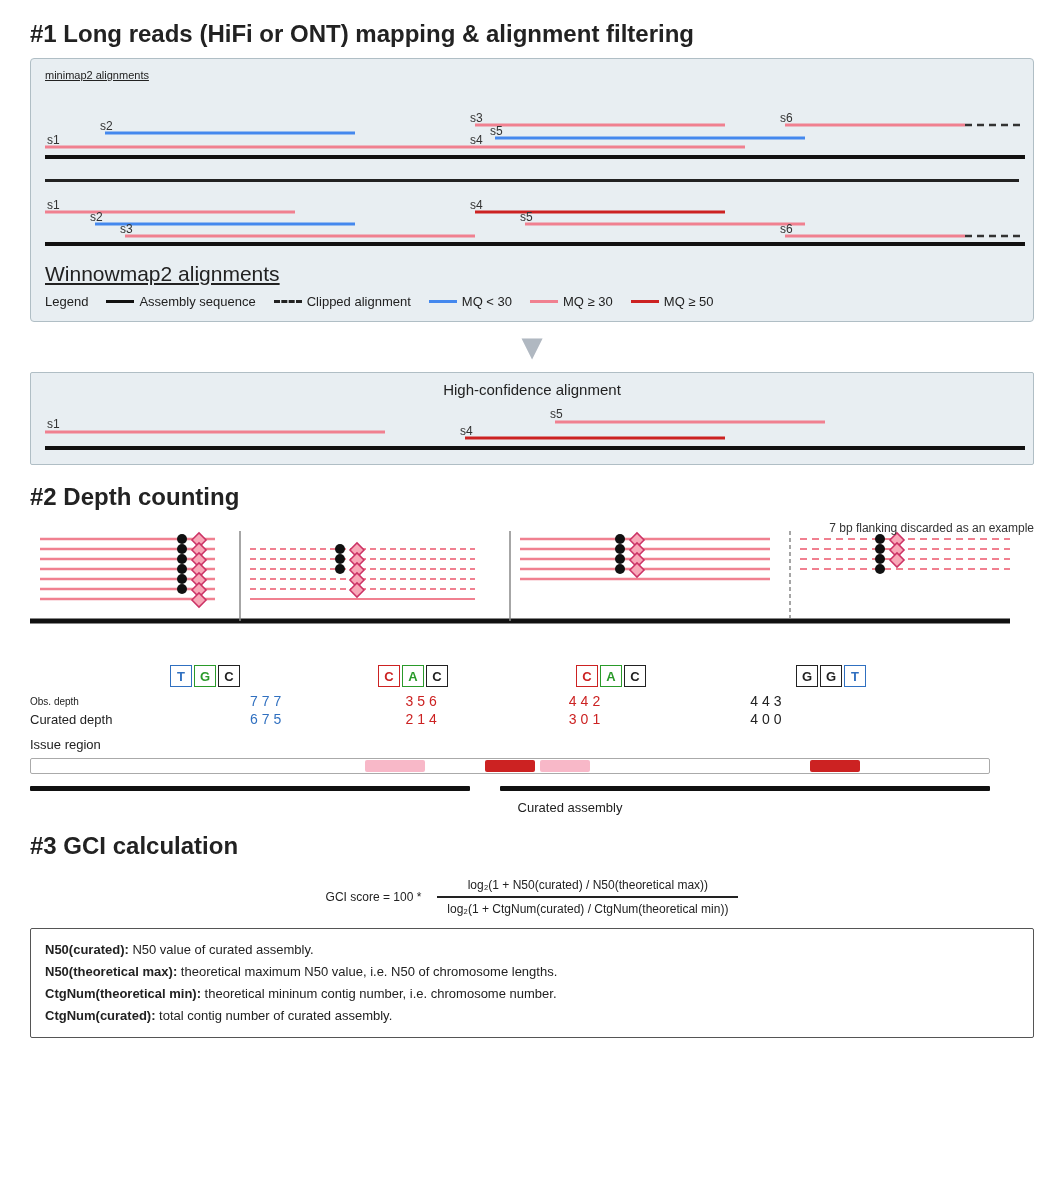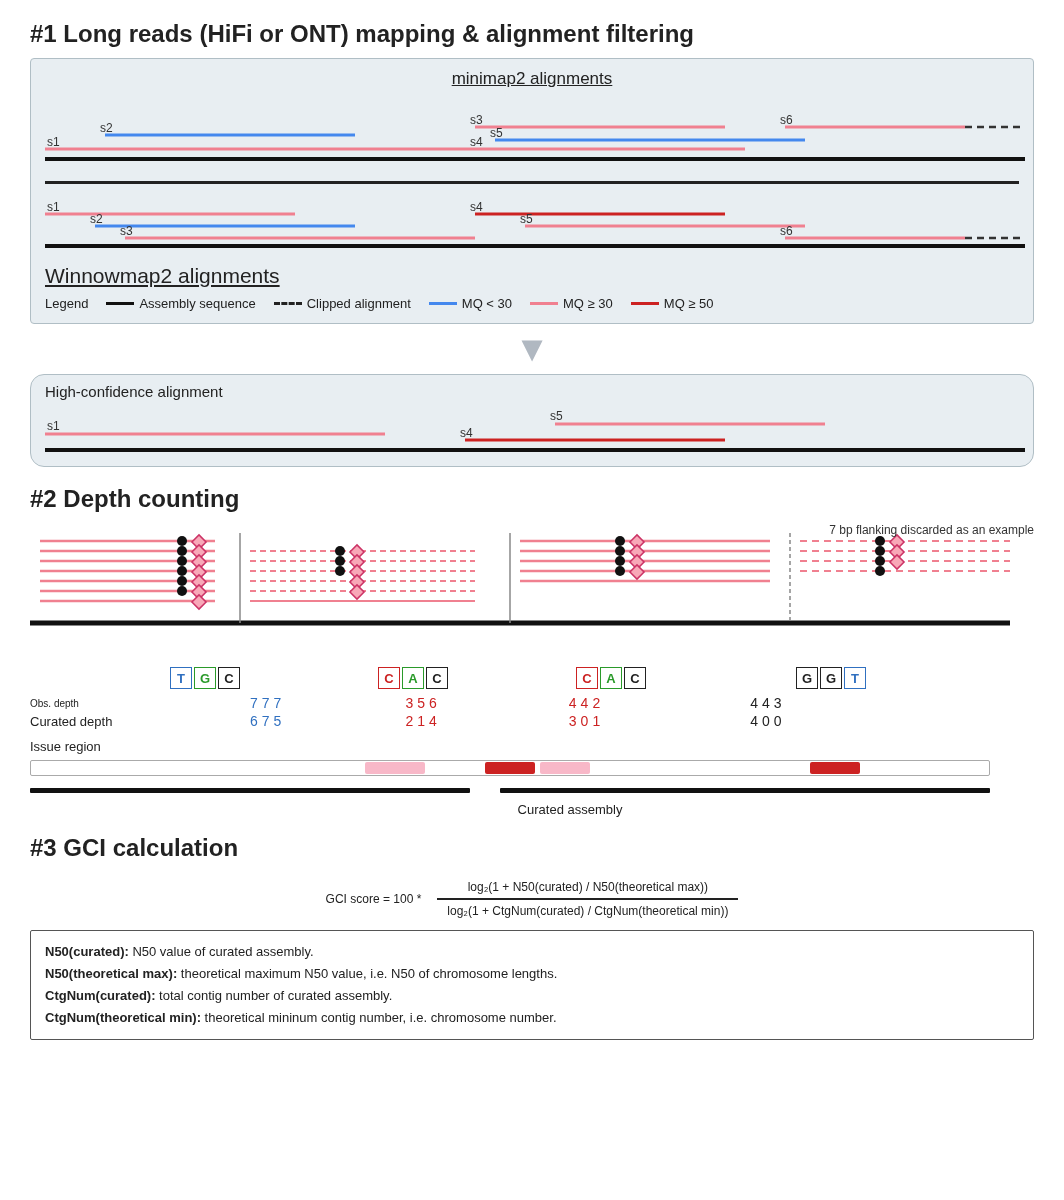--- a/index.html
+++ b/index.html
@@ -21,25 +21,24 @@
     .section1 { margin-bottom: 18px; }
     .alignments-box {
       background: #e8eef2;
       border: 1.5px solid #b0bec5;
       border-radius: 4px;
       padding: 10px 14px 6px 14px;
       position: relative;
       margin-bottom: 0;
     }
     .minimap-label {
-      font-size: 17px;
+      font-size: 11px;
       text-decoration: underline;
-      margin-bottom: 16px;
+      margin-bottom: 22px;
       display: block;
-      text-align: center;
     }
     .winnowmap-label {
       font-size: 21px;
       text-decoration: underline;
       margin-top: 4px;
       display: block;
     }
     .divider-h {
       height: 3px;
       background: #222;
@@ -63,24 +62,25 @@
     .arrow-down {
       text-align: center;
       font-size: 32px;
       color: #b0b8c1;
       margin: 4px 0;
     }
     
     .hconf-box {
       background: #e8eef2;
       border: 1.5px solid #b0bec5;
-      border-radius: 14px;
+      border-radius: 2px;
       padding: 8px 14px 8px 14px;
       position: relative;
       margin-bottom: 10px;
+      text-align: center;
     }
     .hconf-label { font-size: 15px; font-weight: normal; margin-bottom: 6px; }
 
     
     .section2 { margin-bottom: 18px; }
     .nuc-cell {
       width: 22px;
       height: 22px;
       border: 1.5px solid #999;
       display: flex;
@@ -452,16 +452,16 @@
     <div class="fraction-wrap">
       <div class="fraction-num">log₂(1 + N50(curated) / N50(theoretical max))</div>
       <div class="fraction-line"></div>
       <div class="fraction-den">log₂(1 + CtgNum(curated) / CtgNum(theoretical min))</div>
     </div>
   </div>
 
   <div class="notes-box">
     <p><strong>N50(curated):</strong> N50 value of curated assembly.</p>
     <p><strong>N50(theoretical max):</strong> theoretical maximum N50 value, i.e. N50 of chromosome lengths.</p>
+    <p><strong>CtgNum(theoretical min):</strong> theoretical mininum contig number, i.e. chromosome number.</p>
     <p><strong>CtgNum(curated):</strong> total contig number of curated assembly.</p>
-    <p><strong>CtgNum(theoretical min):</strong> theoretical mininum contig number, i.e. chromosome number.</p>
   </div>
 </div>
 
 </body></html>

